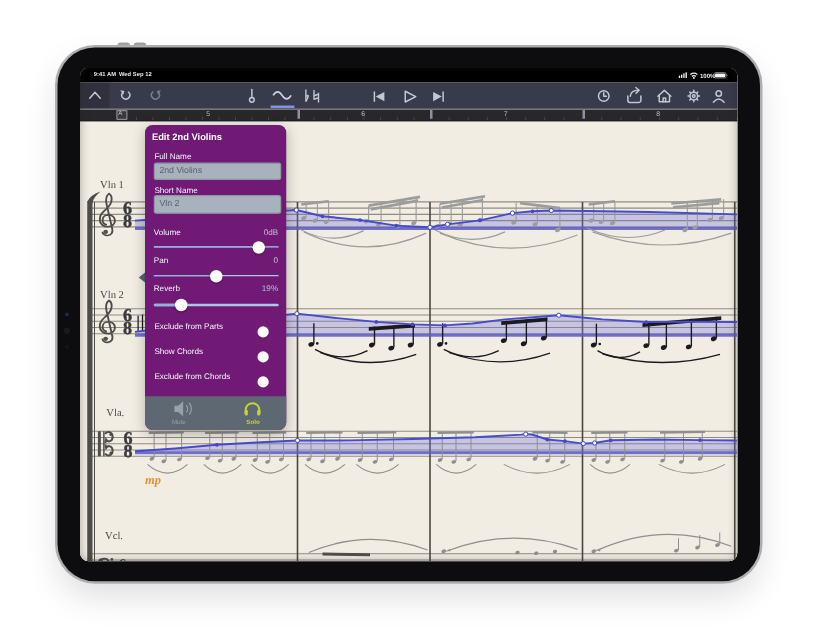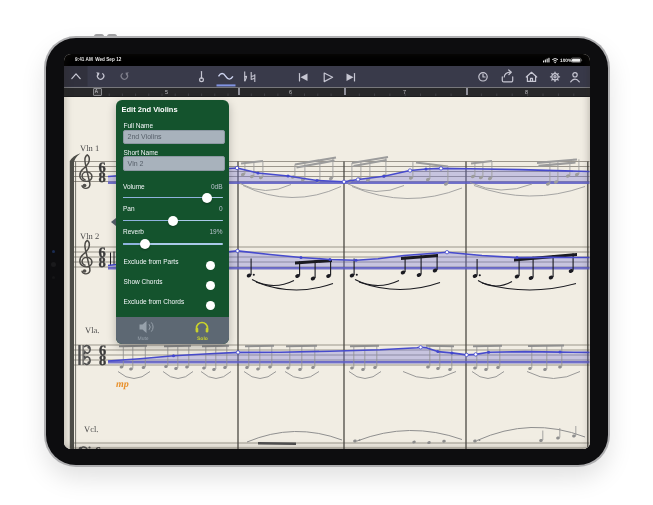--- a/index.html
+++ b/index.html
@@ -12,21 +12,21 @@
   .cam{position:absolute;border-radius:50%;}
   .screen{position:absolute;left:64px;top:54px;width:526px;height:395px;
           border-radius:7px;background:#f1ede3;overflow:hidden;transform:translateZ(0);}
   .sbar{position:absolute;left:0;top:0;width:526px;height:12px;background:#000;}
   .sbar .lt{position:absolute;left:11px;top:3px;font-size:4.6px;font-weight:bold;color:#f0f0f0;letter-spacing:0.05px;}
   .tbar{position:absolute;left:0;top:12px;width:526px;height:20.5px;background:#393a4a;}
   .ruler{position:absolute;left:0;top:32.5px;width:526px;height:8px;background:#28282a;border-top:0.5px solid #77777b;border-bottom:0.5px solid #1e1e20;}
   .rnum{position:absolute;top:1.5px;font-size:5.5px;color:#bebec2;}
   .rdiv{position:absolute;top:0.5px;width:1.5px;height:7px;background:#90909a;}
   .panel{position:absolute;left:51.5px;top:46px;width:113.5px;height:244px;
-         background:#14532d;border-radius:6px;box-shadow:0 3px 10px rgba(0,0,0,0.25);}
+         background:#701a75;border-radius:6px;box-shadow:0 3px 10px rgba(0,0,0,0.25);}
   .ptail{position:absolute;left:46.5px;top:164px;width:0;height:0;
          border-top:4.8px solid transparent;border-bottom:4.8px solid transparent;
          border-right:5.5px solid #57626e;}
   .pbot{position:absolute;left:0;bottom:0;width:113.5px;height:27px;background:#5d6873;
         border-radius:0 0 6px 6px;}
   .ptitle{position:absolute;left:6px;top:4.5px;font-size:7.5px;font-weight:bold;color:#fff;}
   .plab{position:absolute;font-size:6.5px;color:#f3f6f9;}
   .pval{position:absolute;font-size:6.5px;color:#b9c3cd;right:6.5px;}
   .pfield{position:absolute;left:7px;width:100px;height:12.5px;background:#a8b2bc;
           border:0.5px solid #8d98a3;border-radius:2px;}

